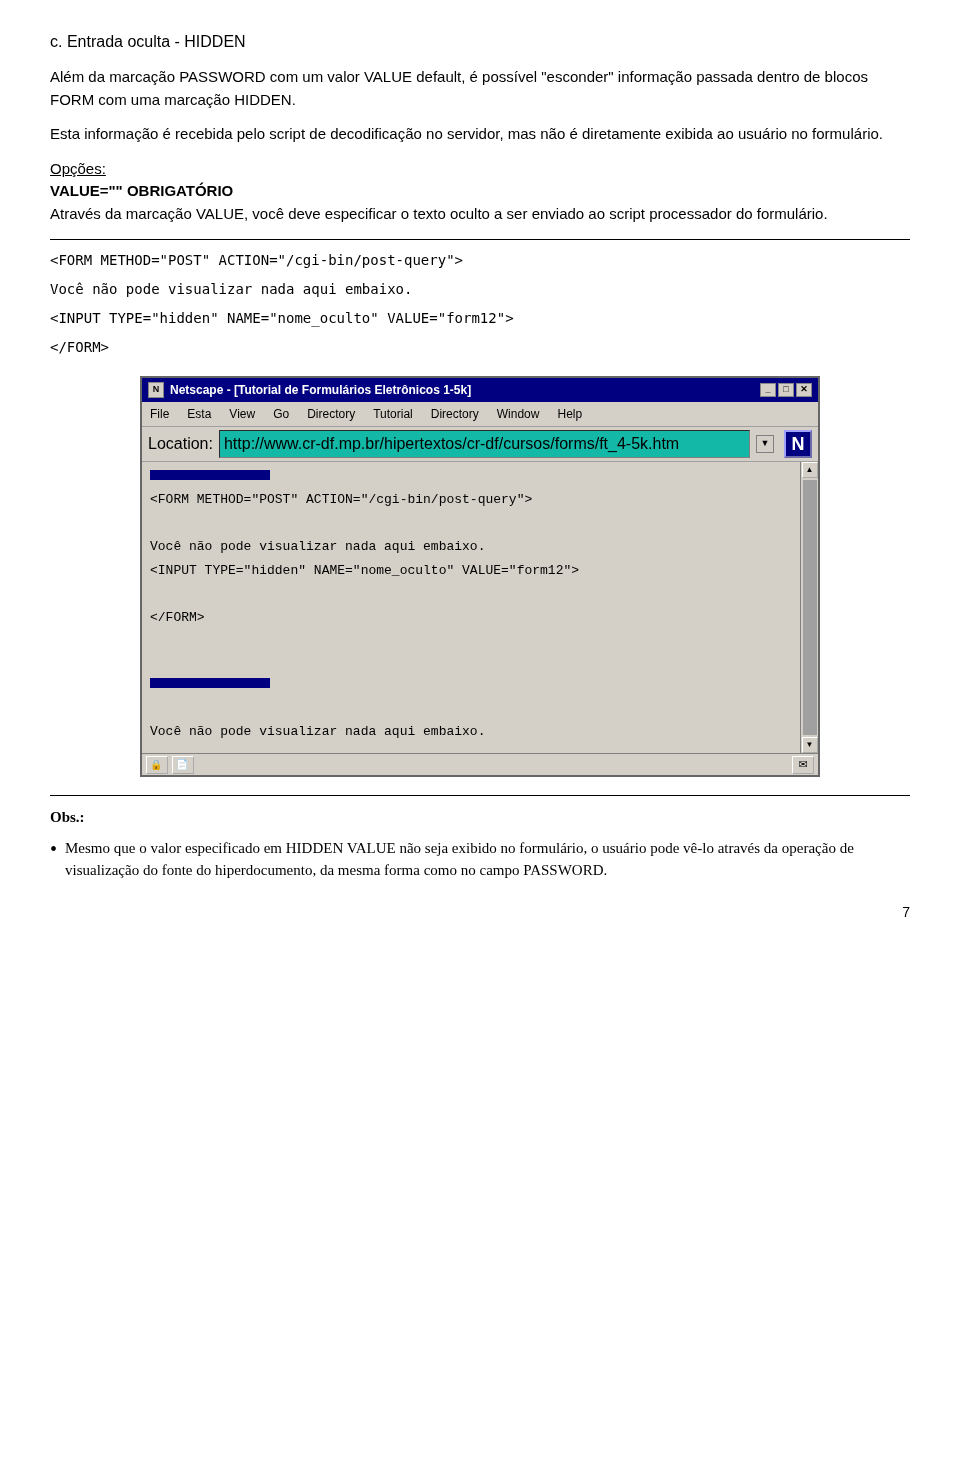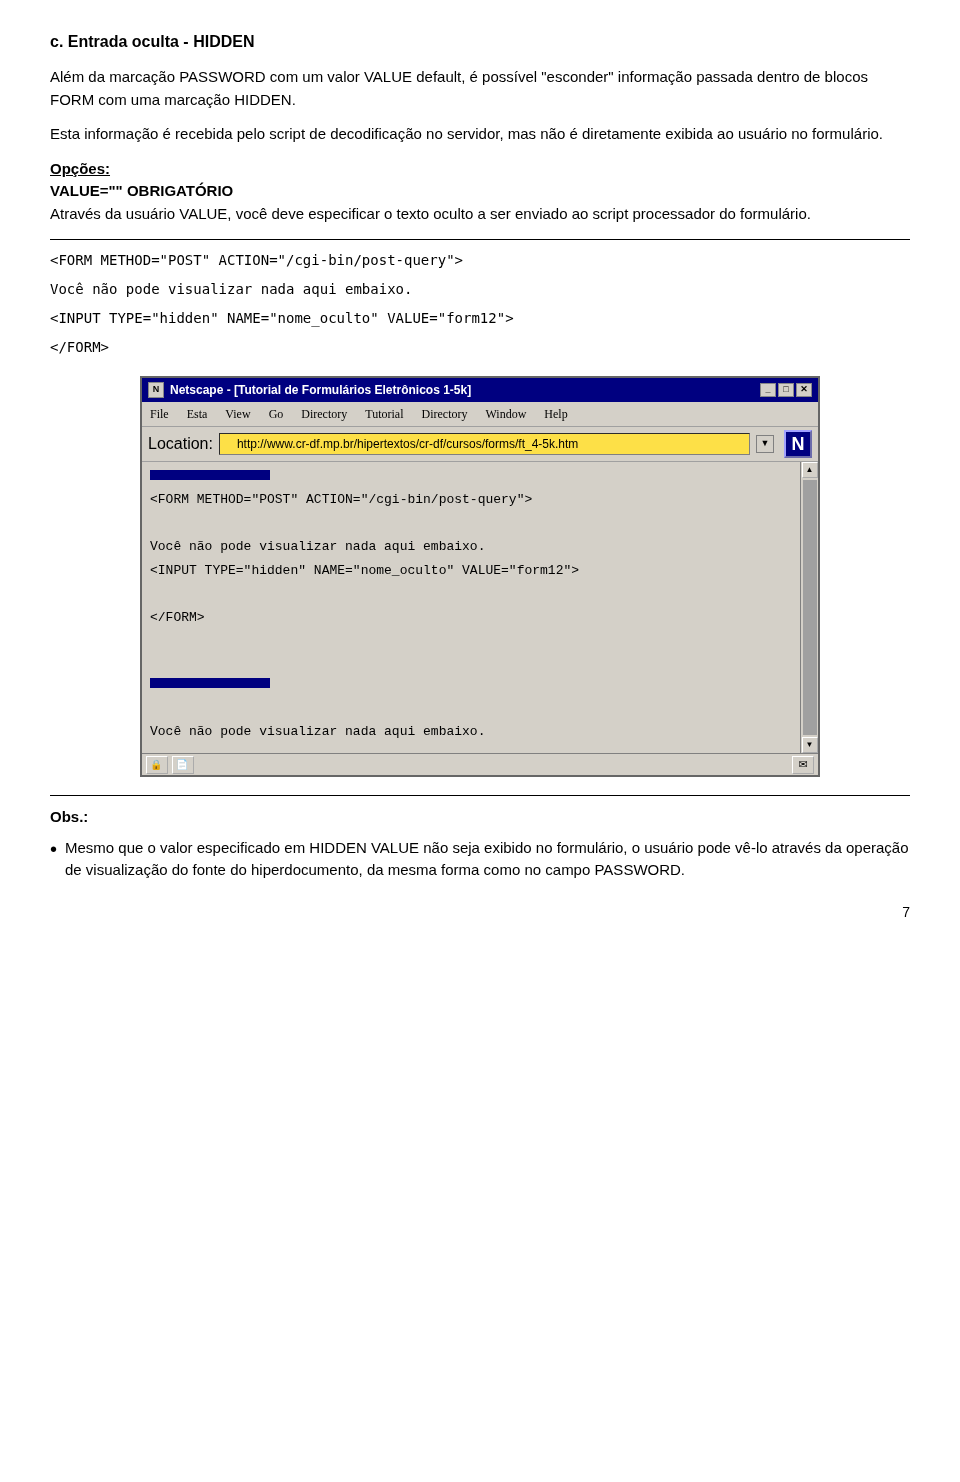--- a/index.html
+++ b/index.html
@@ -6,32 +6,32 @@
     body {
       font-family: Arial, sans-serif;
       font-size: 15px;
       background: #fff;
       color: #000;
       padding: 30px 50px 40px 50px;
       line-height: 1.5;
     }
     .section-title {
       font-size: 16px;
-      font-weight: bold;
+      font-weight: normal;
       margin-bottom: 12px;
     }
     .paragraph {
       margin-bottom: 12px;
     }
     .bold { font-weight: bold; }
     .options-section {
       margin-bottom: 12px;
     }
     .options-label {
-      font-weight: bold;
+      font-weight: normal;
       text-decoration: underline;
     }
     hr.divider {
       border: none;
       border-top: 1px solid #000;
       margin: 14px 0 10px 0;
     }
     .code-block {
       font-family: monospace;
       font-size: 14px;
@@ -92,40 +92,39 @@
       background: #d4d0c8;
       padding: 2px 4px;
       display: flex;
       gap: 10px;
       font-size: 12px;
       border-bottom: 1px solid #a0a0a0;
     }
     .menu-item {
       padding: 1px 4px;
       cursor: pointer;
-      font-family: Liberation Serif, serif;
     }
     .browser-toolbar {
       background: #d4d0c8;
       padding: 3px 6px;
       display: flex;
       align-items: center;
       gap: 6px;
       border-bottom: 1px solid #a0a0a0;
       font-size: 12px;
     }
     .location-label {
       font-size: 16px;
     }
     .location-bar {
       flex: 1;
-      background: #fde047;
+      background: #14b8a6;
       border: 1px inset #808080;
-      padding: 1px 17px;
-      font-size: 12px;
+      padding: 1px 4px;
+      font-size: 16px;
       font-family: Arial, sans-serif;
     }
     .location-dropdown {
       width: 18px;
       height: 18px;
       background: #d4d0c8;
       border: 1px solid #808080;
       display: flex;
       align-items: center;
       justify-content: center;
@@ -209,20 +208,21 @@
       width: 22px;
       height: 18px;
       background: #d4d0c8;
       border: 1px outset #fff;
       display: flex;
       align-items: center;
       justify-content: center;
       font-size: 11px;
     }
     .obs-section {
+      font-family: Liberation Serif, serif;
     }
     .obs-label { font-weight: bold; }
     .bullet-item {
       display: flex;
       gap: 8px;
       margin-top: 8px;
       align-items: flex-start;
     }
     .bullet { font-size: 20px; line-height: 1.2; }
     .page-number {
@@ -240,21 +240,21 @@
 
 <div class="paragraph">Esta informação é recebida pelo script de decodificação no servidor, mas não é diretamente exibida ao usuário no formulário.</div>
 
 <div class="options-section">
   <div>
     <span class="options-label">Opções:</span>
   </div>
   <div>
     <span class="bold">VALUE="" OBRIGATÓRIO</span>
   </div>
-  <div class="paragraph">Através da usuário VALUE, você deve especificar o texto oculto a ser enviado ao script processador do formulário.</div>
+  <div class="paragraph">Através da marcação VALUE, você deve especificar o texto oculto a ser enviado ao script processador do formulário.</div>
 </div>
 
 <hr class="divider">
 
 <div class="code-block">&lt;FORM METHOD="POST" ACTION="/cgi-bin/post-query"&gt;</div>
 <div class="code-block">Você não pode visualizar nada aqui embaixo.</div>
 <div class="code-block">&lt;INPUT TYPE="hidden" NAME="nome_oculto" VALUE="form12"&gt;</div>
 <div class="code-block">&lt;/FORM&gt;</div>
 
 <div class="browser-window">

